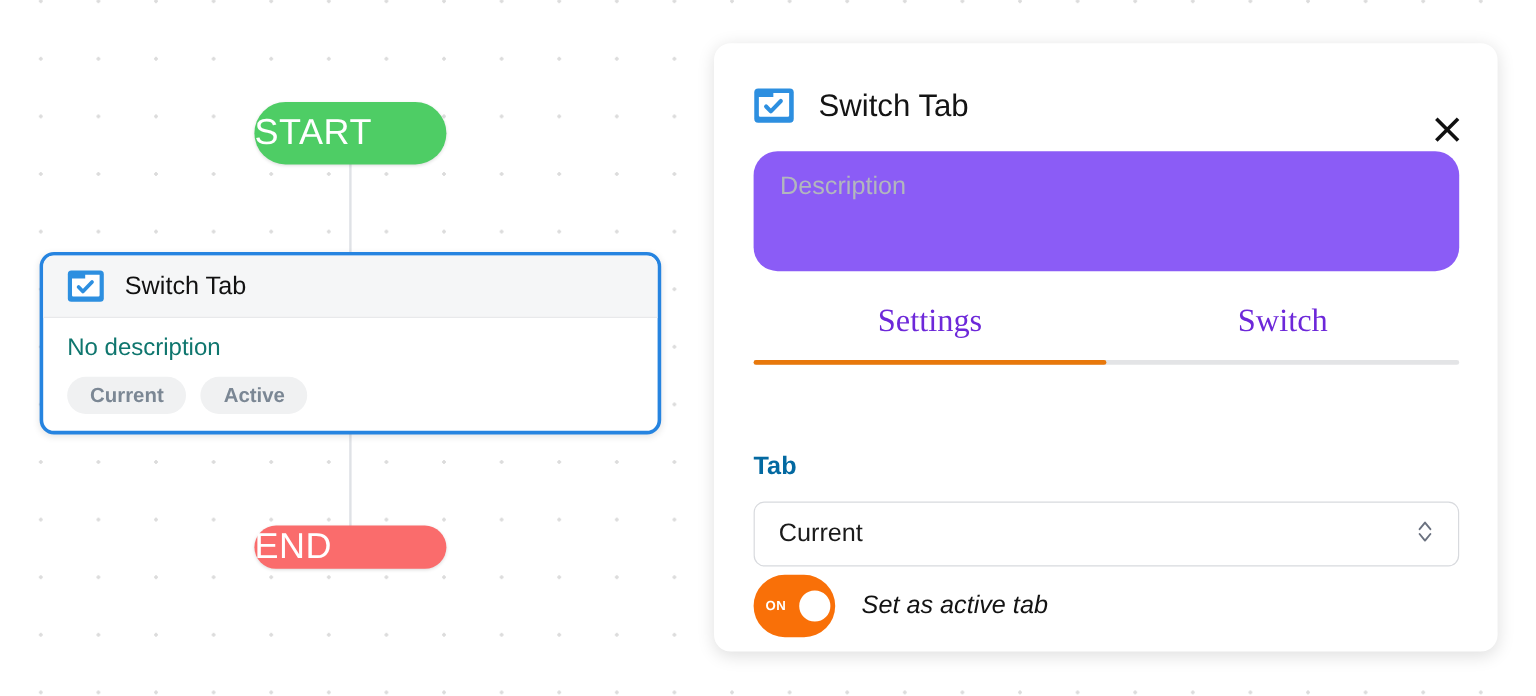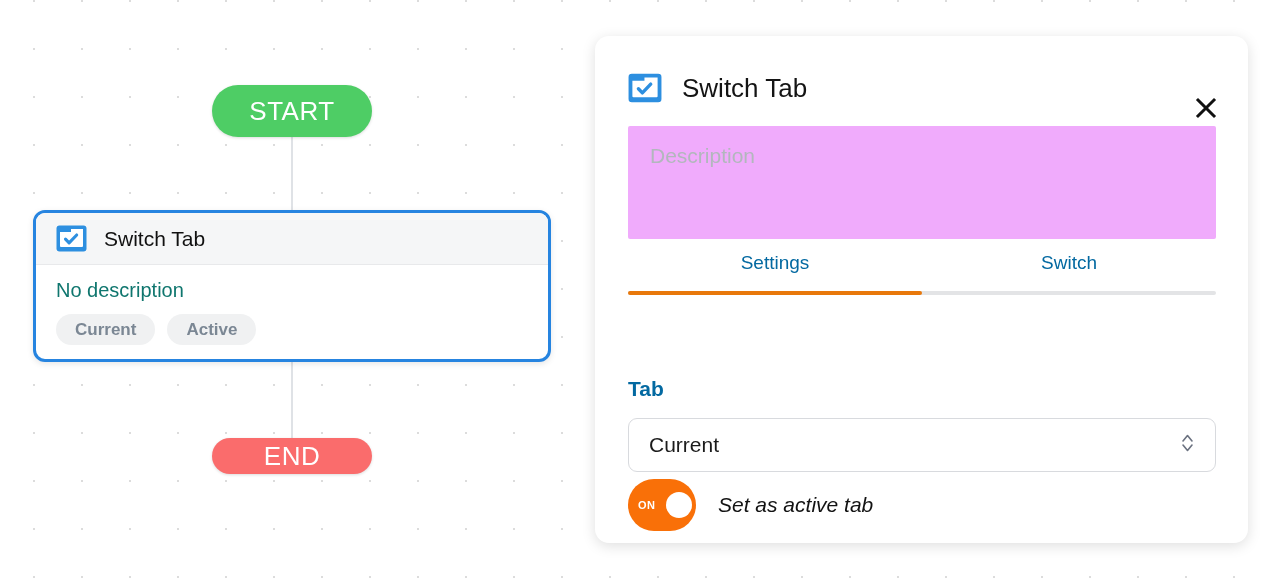--- a/index.html
+++ b/index.html
@@ -28,24 +28,24 @@
   .flow-edge {
     position: absolute;
     background: #dfe2e6;
     width: 2px;
   }
 
   .terminal-node {
     position: absolute;
     display: flex;
     align-items: center;
-    justify-content: center;
+    justify-content: flex-start;
     border-radius: 999px;
     color: #ffffff;
-    font-size: 26px;
+    font-size: 30px;
     letter-spacing: 0.5px;
     box-shadow: 0 1px 3px rgba(0,0,0,0.14);
     user-select: none;
   }
 
   #node-start {
     left: 212px; top: 85px;
     width: 160px; height: 52px;
     background: #4ECD65;
   }
@@ -139,24 +139,24 @@
     align-items: center;
     justify-content: center;
     background: none;
     border: none;
     cursor: pointer;
   }
 
   .desc-box {
     position: absolute;
     left: 33px; top: 90px;
-    width: 588px; height: 113px;
-    background: #f0abfc;
+    width: 588px; height: 100px;
+    background: #8b5cf6;
     border: none;
-    border-radius: 2px;
+    border-radius: 20px;
     resize: none;
     padding: 18px 22px;
     font-family: "Liberation Sans", sans-serif;
     font-size: 21px;
     color: #2c2c2c;
     outline: none;
   }
   .desc-box::placeholder { color: #b2b7bd; }
 
   .tabstrip {
@@ -165,28 +165,28 @@
     width: 588px;
   }
 
   .tabstrip-labels {
     display: flex;
   }
 
   .tab-btn {
     flex: 1 1 50%;
     text-align: center;
-    font-size: 19px;
-    color: #0369a1;
+    font-size: 27px;
+    color: #6d28d9;
     padding-bottom: 17px;
     cursor: pointer;
     user-select: none;
     background: none;
     border: none;
-    font-family: Liberation Sans, sans-serif;
+    font-family: Liberation Serif, serif;
   }
 
   .tab-underline {
     position: relative;
     height: 4px;
     background: #e3e4e6;
     border-radius: 2px;
   }
   .tab-underline .active-bar {
     position: absolute;

